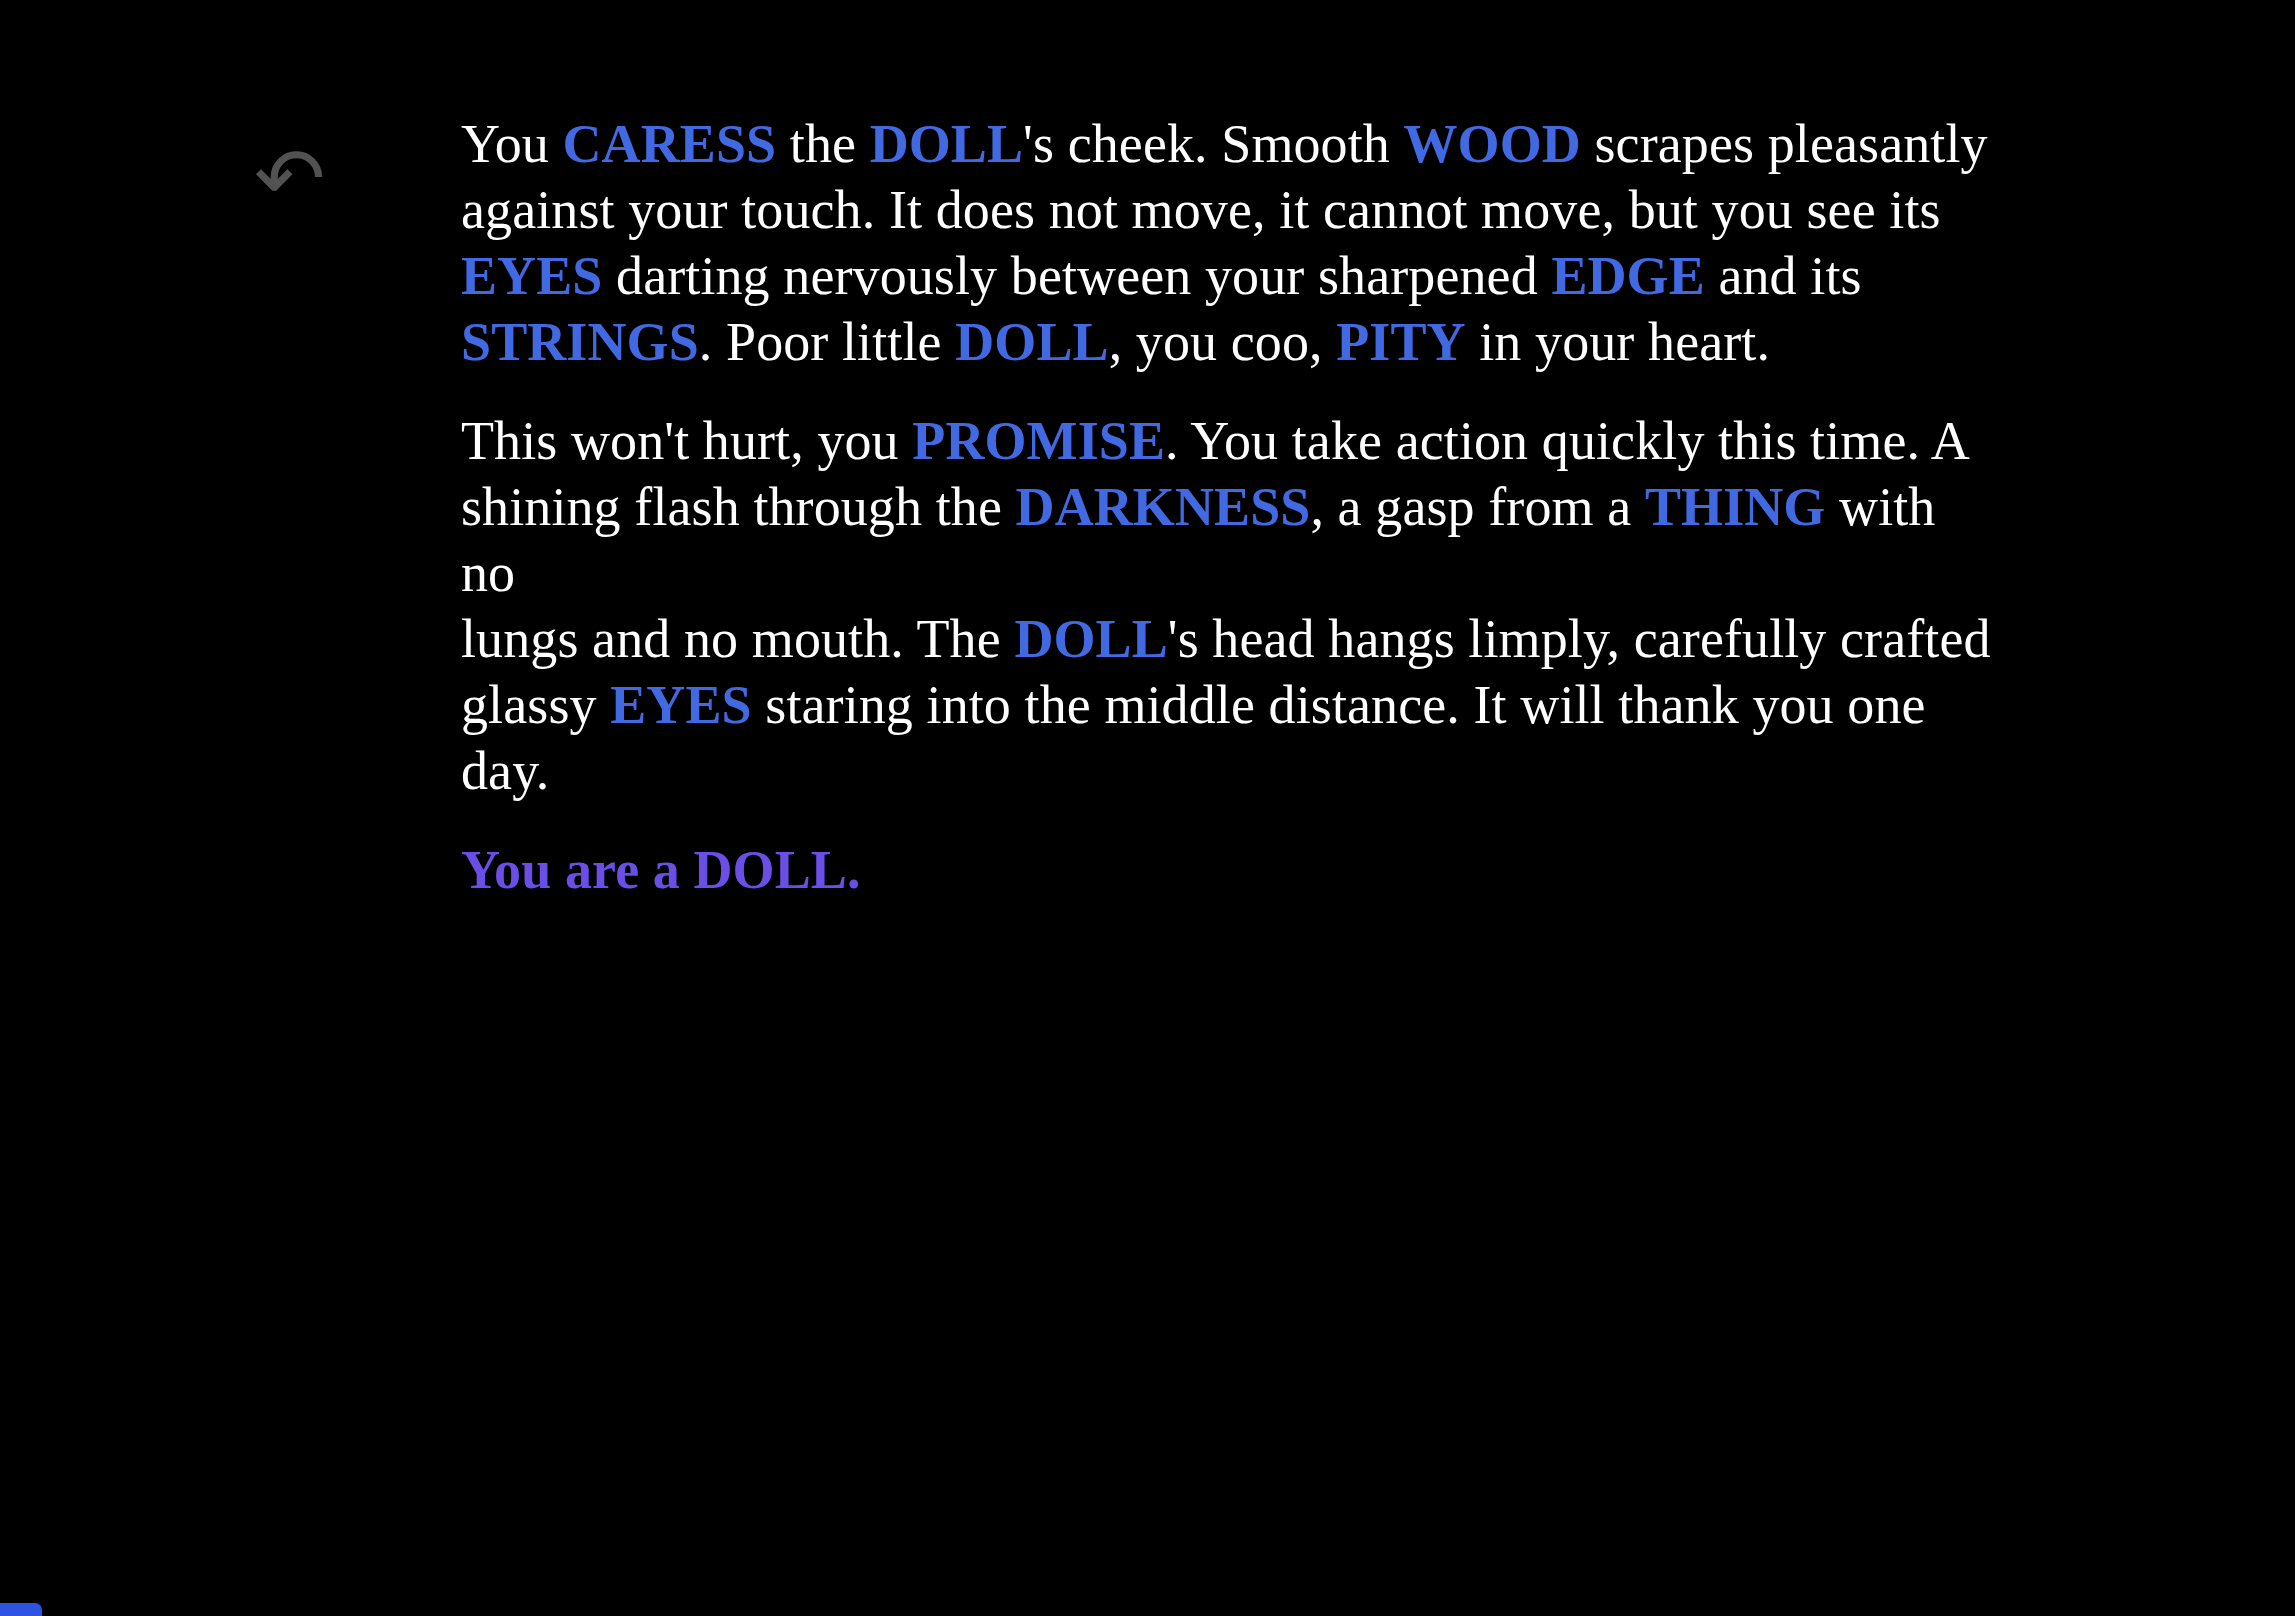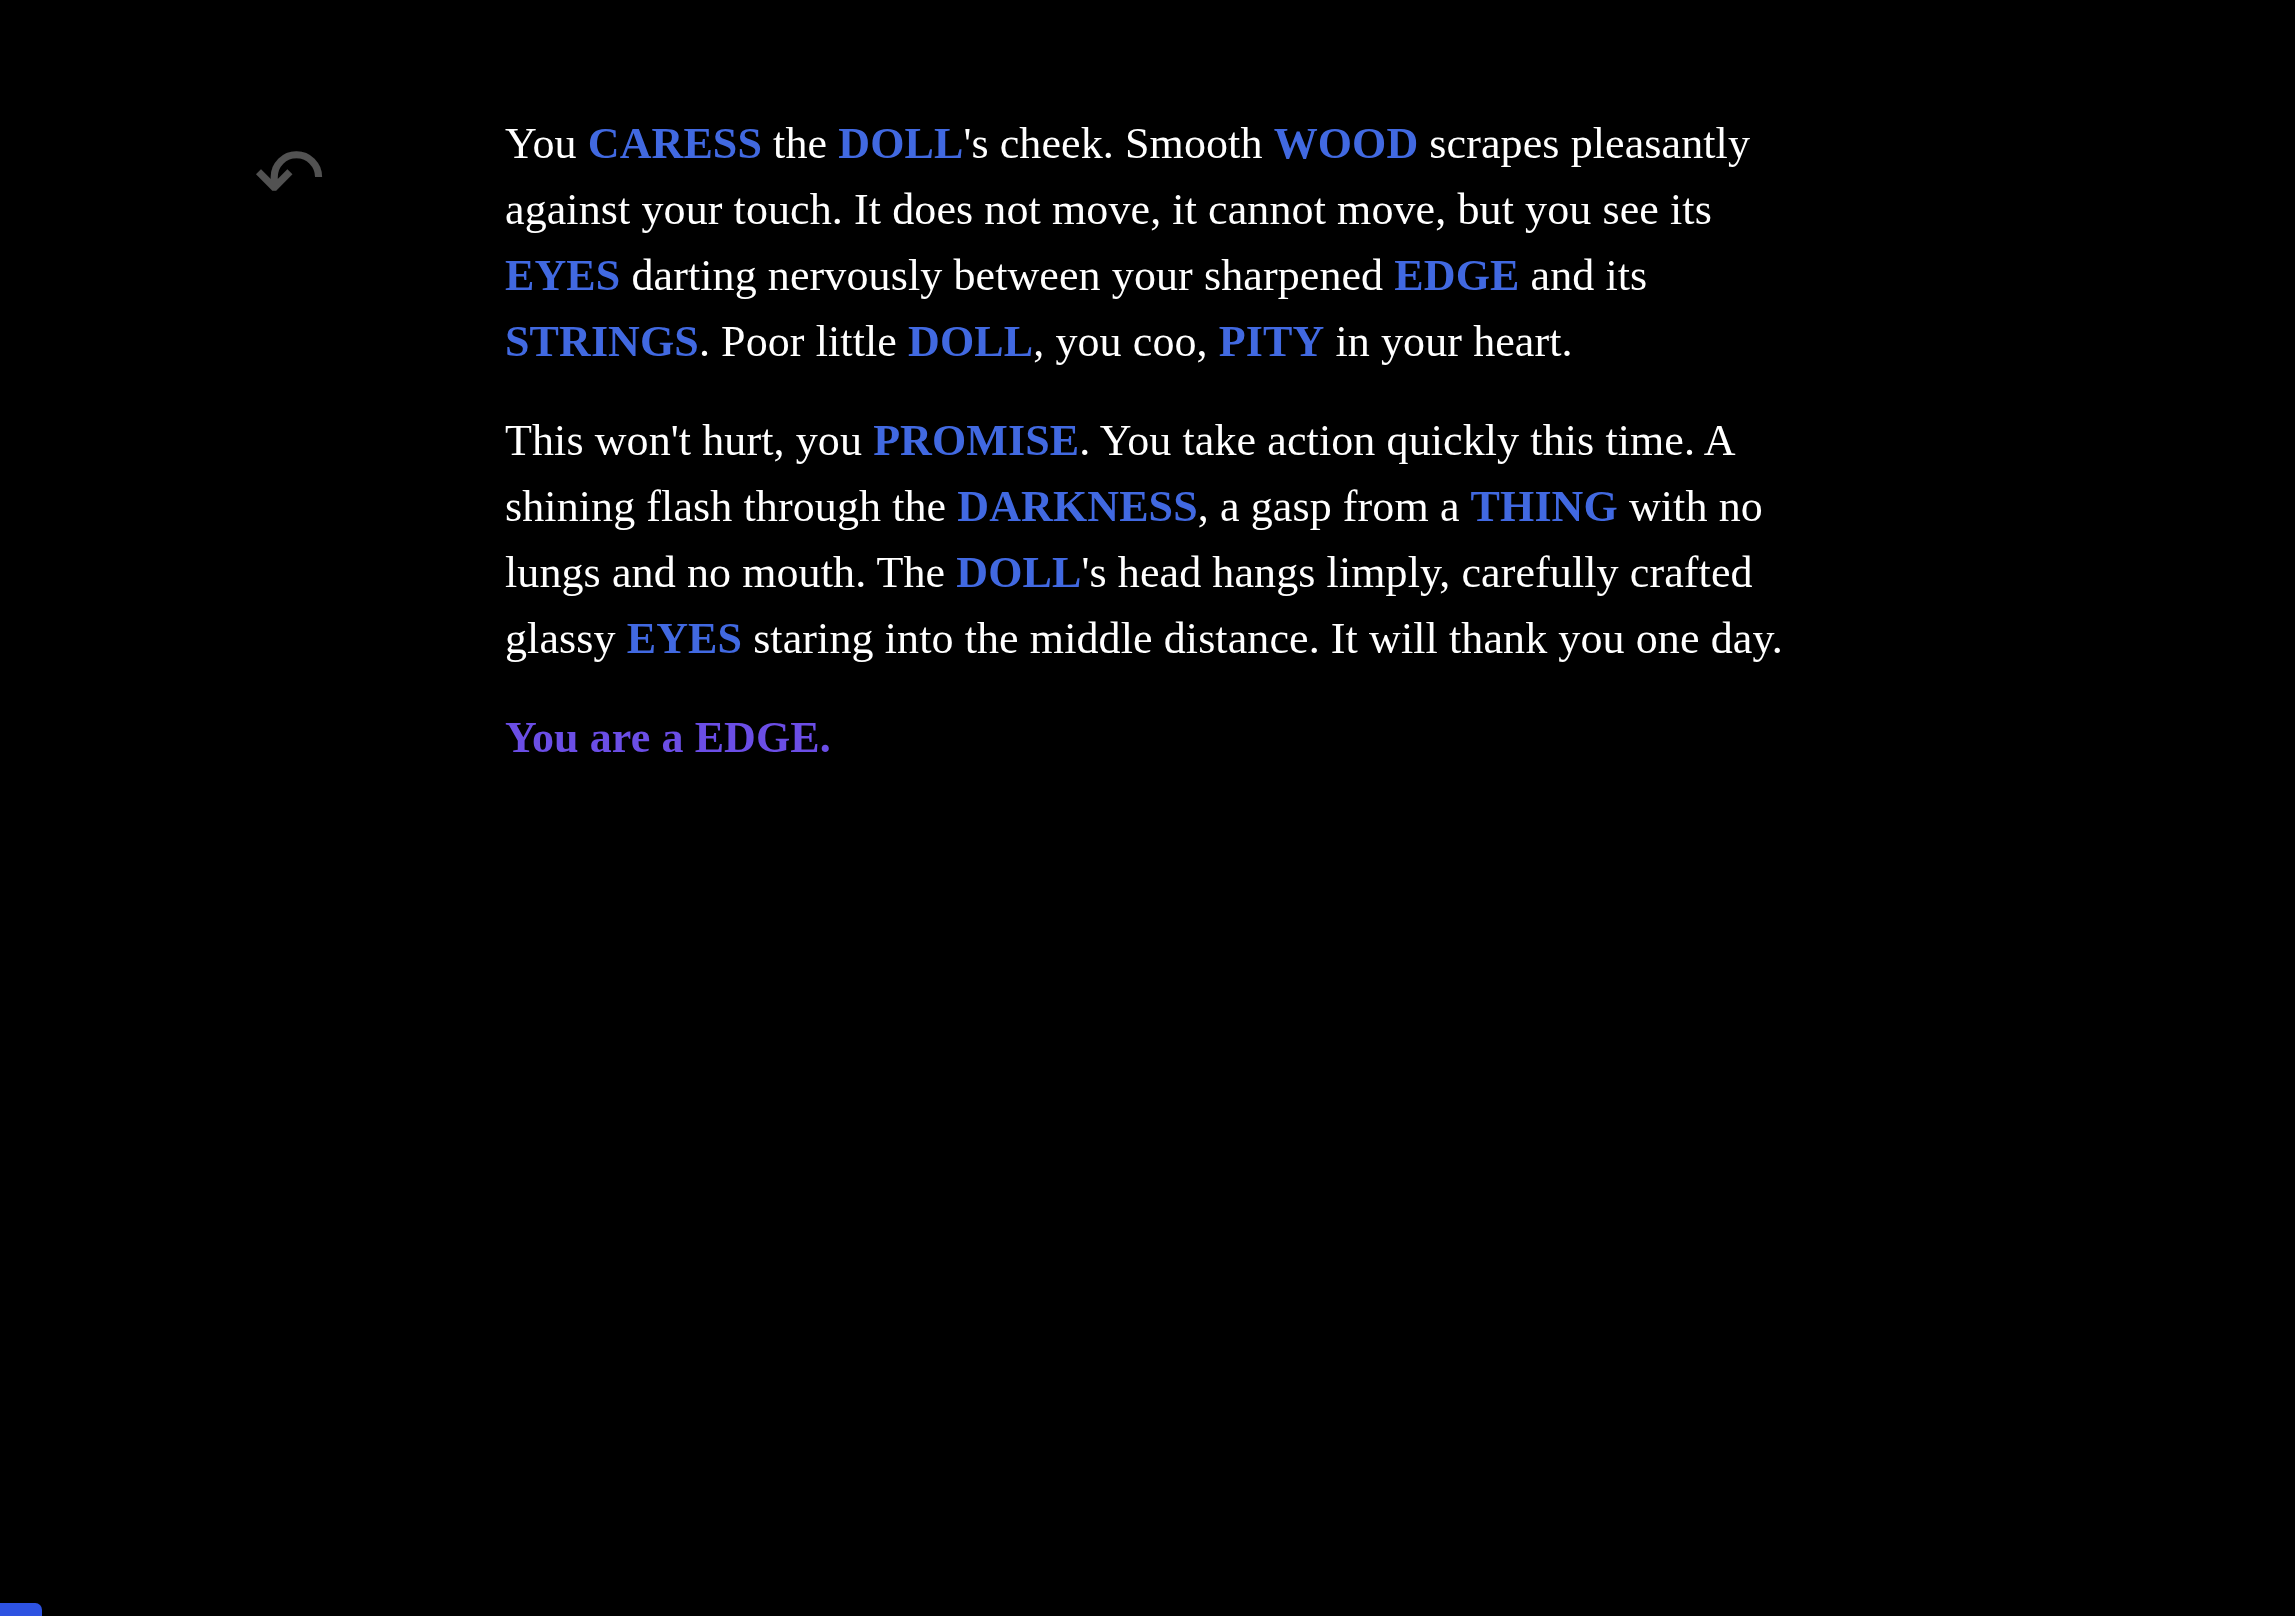--- a/index.html
+++ b/index.html
@@ -26,24 +26,23 @@
     color: rgba(255, 255, 255, 0.32);
     cursor: pointer;
     user-select: none;
   }
   .passage {
     position: absolute;
     left: 461px;
     top: 111px;
     width: 1541px;
     color: #ffffff;
-    font-size: 44px;
+    font-size: 54px;
     line-height: 66px;
     letter-spacing: 0.1px;
-    margin-left: 44px;
   }
   .passage p {
     margin: 0 0 33px 0;
   }
   .kw-link {
     color: #4169E1;
     font-weight: bold;
     cursor: pointer;
   }
   .visited-link {
@@ -64,17 +63,17 @@
 </head>
 <body>
 
 <div class="sidebar">
   <div class="undo-icon">↶</div>
 </div>
 
 <div class="passage">
     <p><span>You </span><span class="kw-link">CARESS</span><span> the </span><span class="kw-link">DOLL</span><span>'s cheek. Smooth </span><span class="kw-link">WOOD</span><span> scrapes pleasantly</span><br><span>against your touch. It does not move, it cannot move, but you see its</span><br><span class="kw-link">EYES</span><span> darting nervously between your sharpened </span><span class="kw-link">EDGE</span><span> and its</span><br><span class="kw-link">STRINGS</span><span>. Poor little </span><span class="kw-link">DOLL</span><span>, you coo, </span><span class="kw-link">PITY</span><span> in your heart.</span></p>
     <p><span>This won't hurt, you </span><span class="kw-link">PROMISE</span><span>. You take action quickly this time. A</span><br><span>shining flash through the </span><span class="kw-link">DARKNESS</span><span>, a gasp from a </span><span class="kw-link">THING</span><span> with no</span><br><span>lungs and no mouth. The </span><span class="kw-link">DOLL</span><span>'s head hangs limply, carefully crafted</span><br><span>glassy </span><span class="kw-link">EYES</span><span> staring into the middle distance. It will thank you one day.</span></p>
-    <p><span class="visited-link">You are a EDGE.</span></p>
+    <p><span class="visited-link">You are a DOLL.</span></p>
   </div>
 
 <div class="corner-stub"></div>
 
 
 </body></html>

